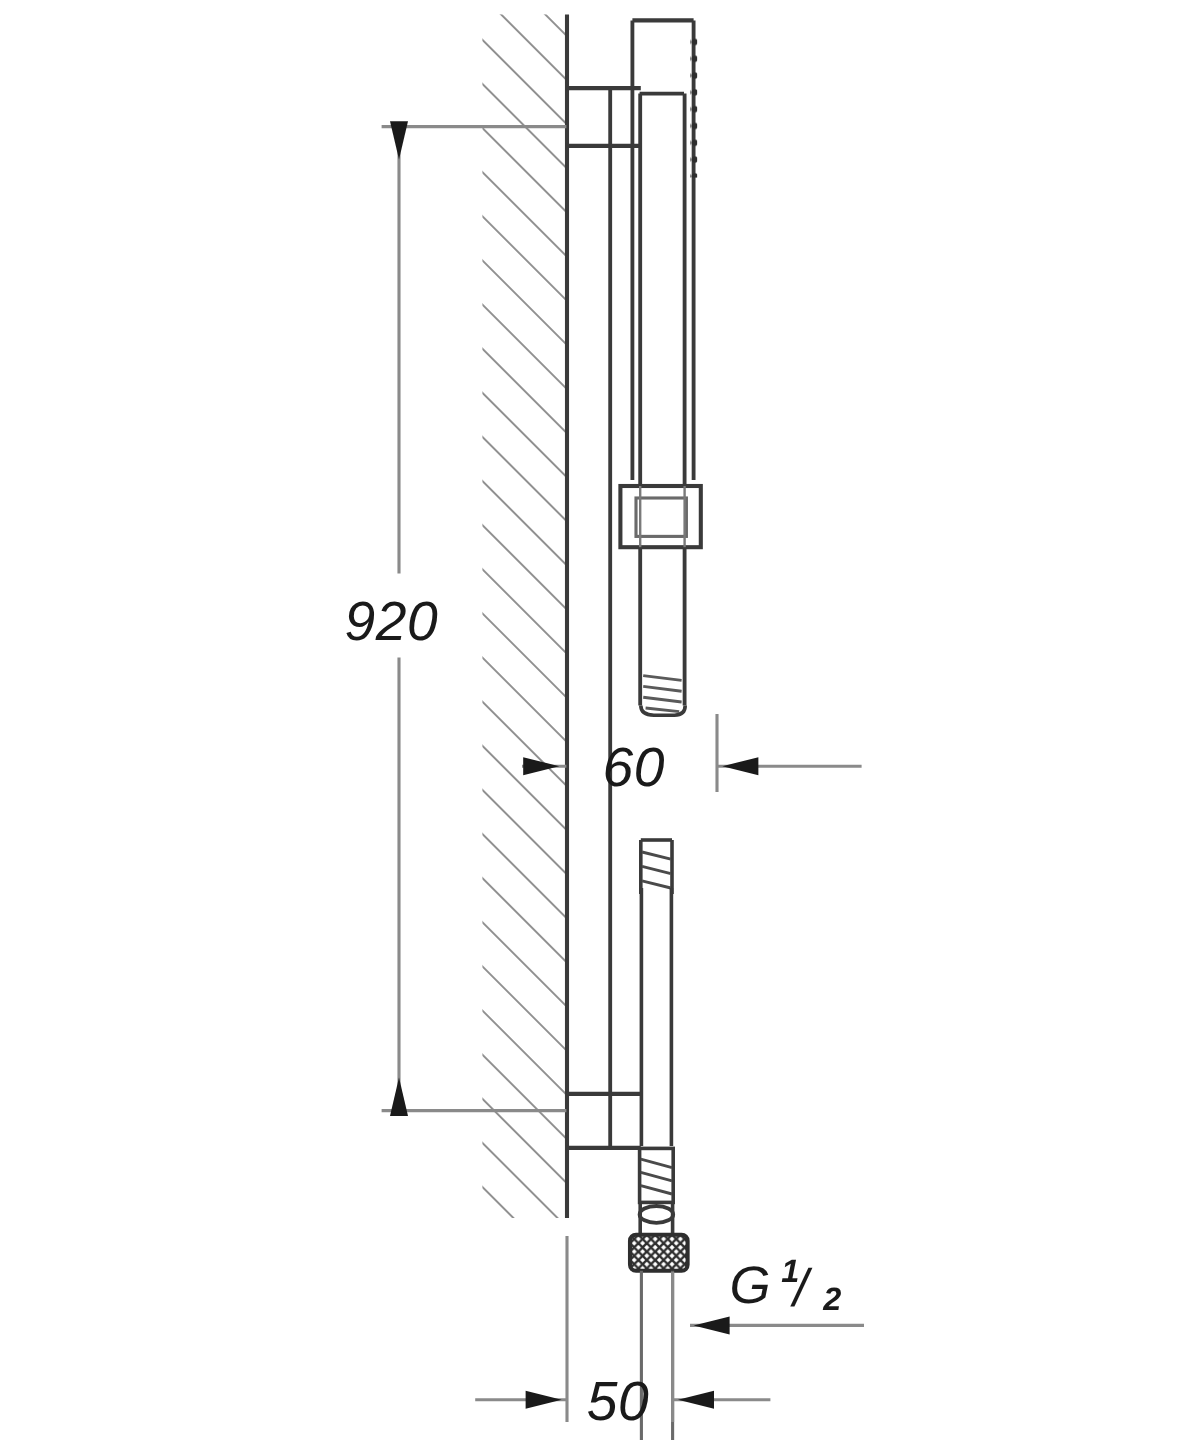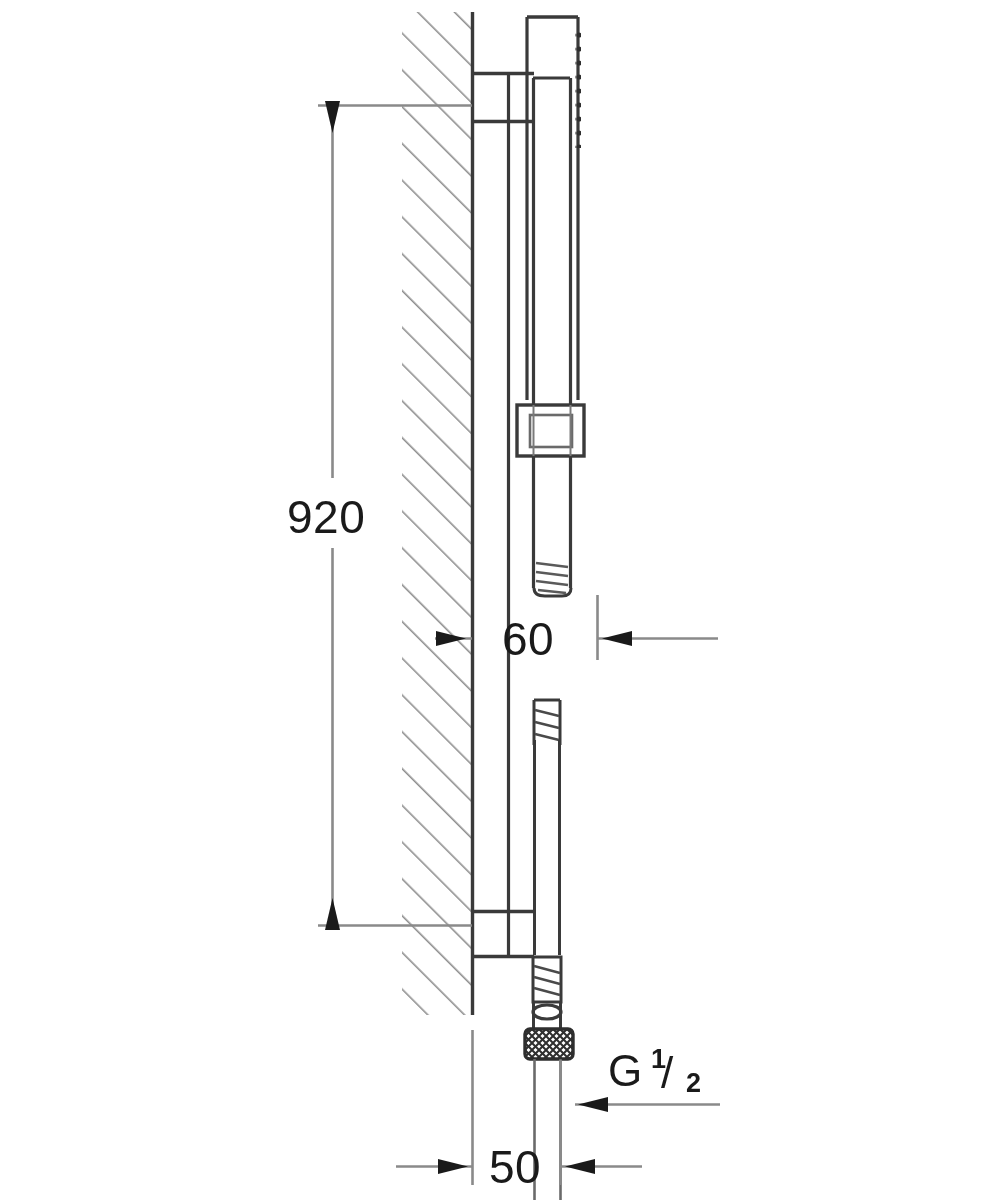--- a/index.html
+++ b/index.html
@@ -10,20 +10,21 @@
   }
   body {
     font-family: "Liberation Sans", sans-serif;
   }
   #drawing-root {
     position: relative;
     width: 882px;
     height: 1200px;
     background: #ffffff;
     overflow: hidden;
+    font-style: italic;
   }
   #drawing-svg {
     position: absolute;
     top: 0;
     left: 0;
     width: 997px;
     height: 1200px;
     display: block;
   }
   .dim-text {

